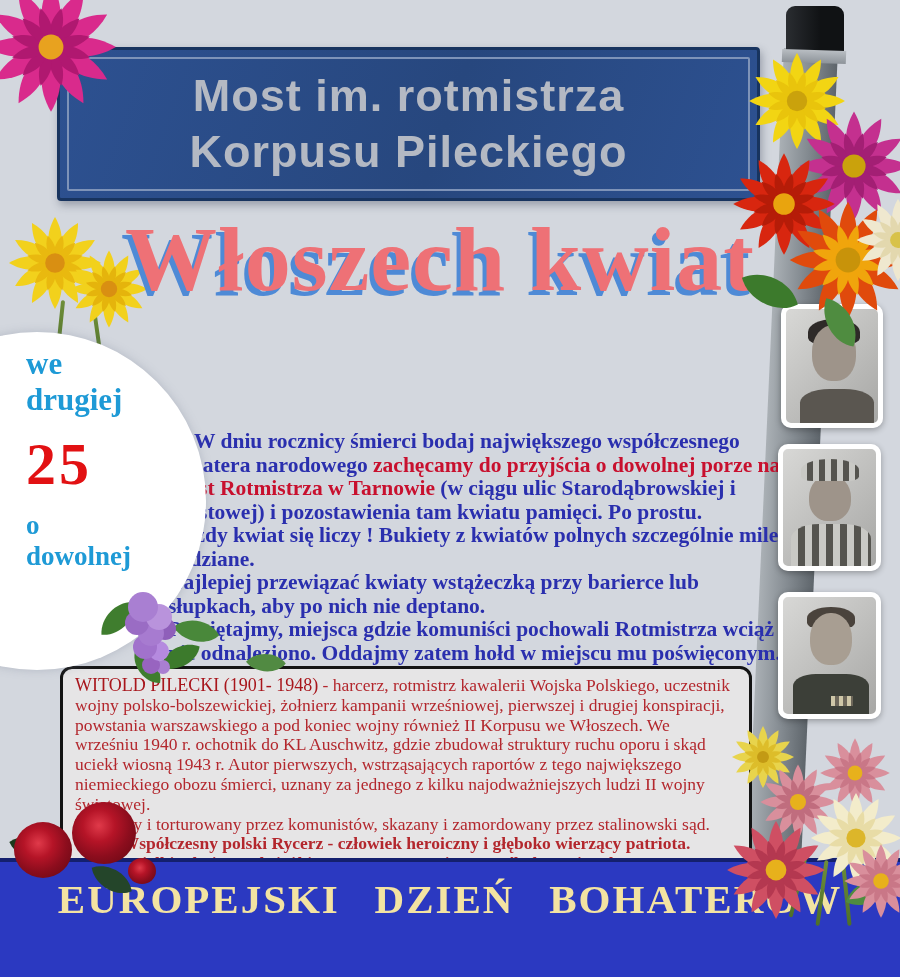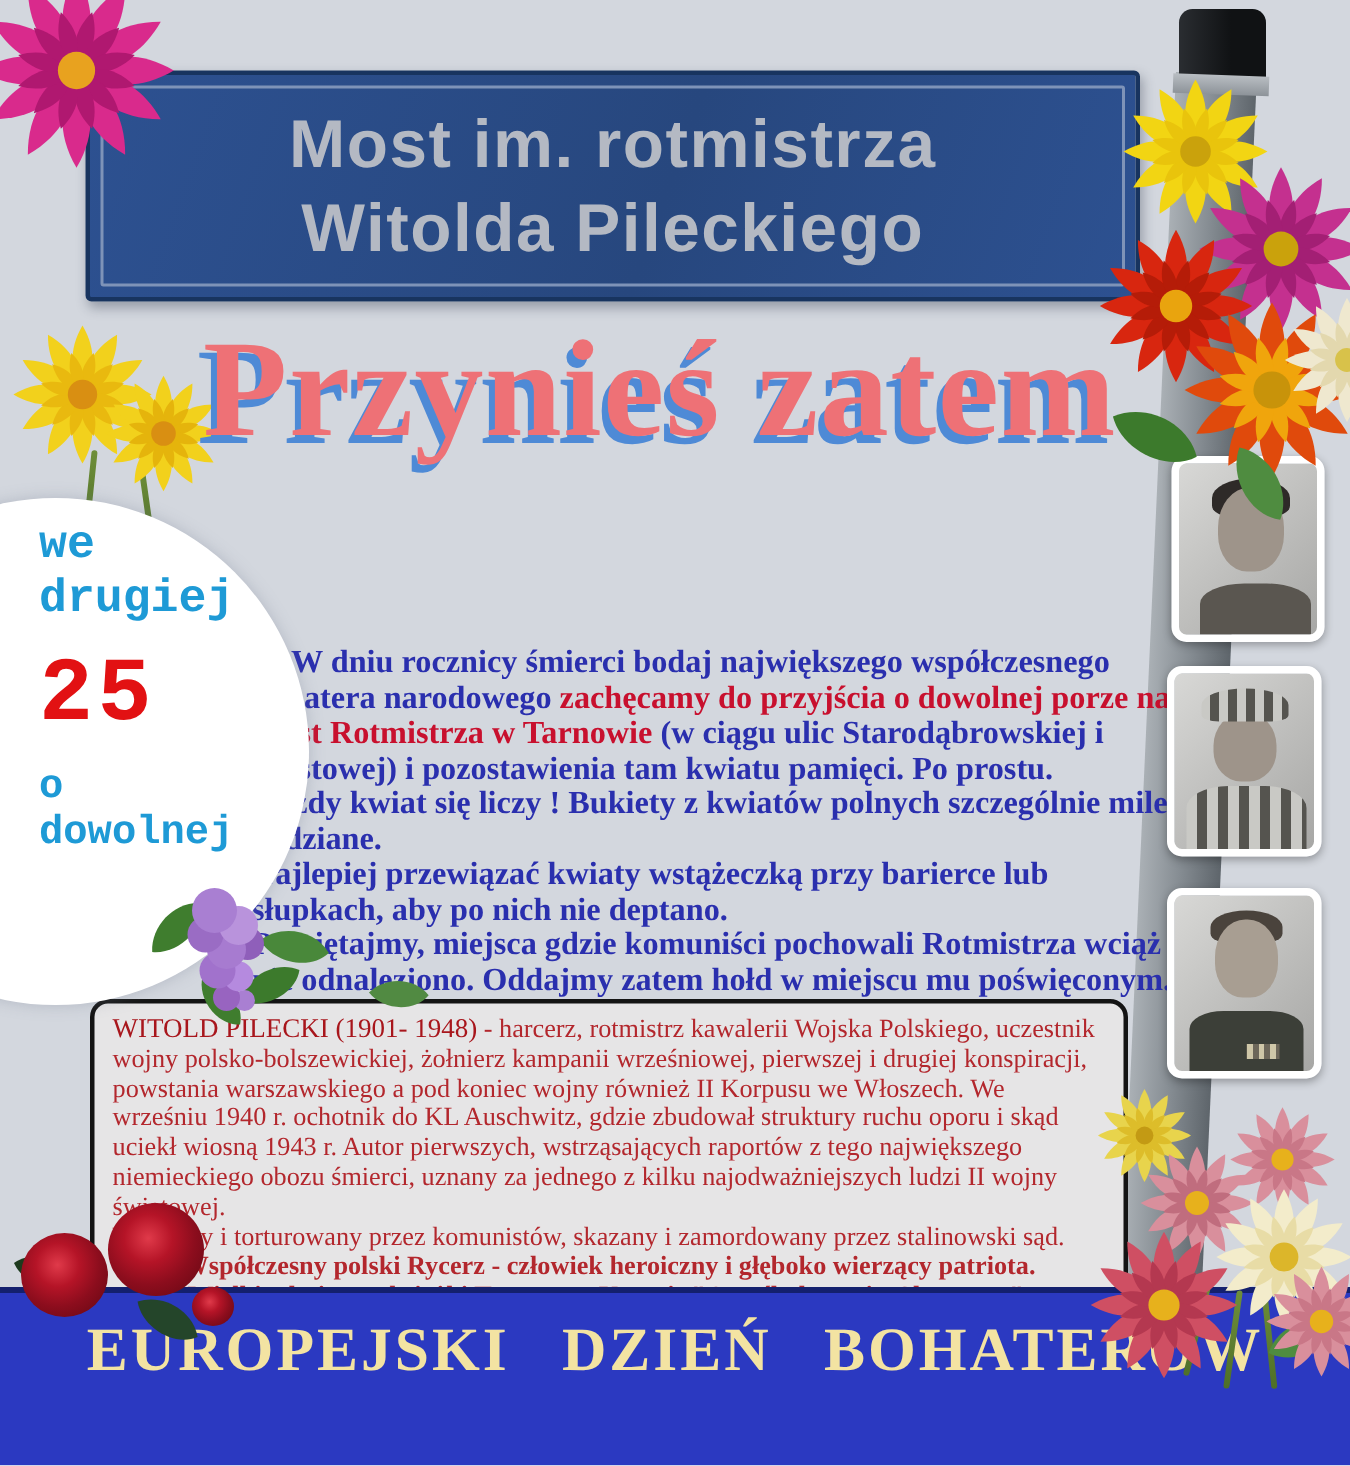--- a/index.html
+++ b/index.html
@@ -41,21 +41,21 @@
     position:absolute;left:0;top:210px;width:880px;z-index:12;
     text-align:center;font-weight:bold;font-size:92px;line-height:99px;
     color:#ee7176;text-shadow:-4px 5px 0 #4e8ad6;letter-spacing:1px;
   }
   
   .badge{
     position:absolute;left:-132px;top:332px;width:338px;height:338px;
     border-radius:50%;background:#ffffff;z-index:11;
     box-shadow:0 0 10px rgba(120,130,150,.35);
   }
-  .badge-text{position:absolute;left:158px;top:14px;font-weight:bold;font-family:Liberation Mono, monospace;}
+  .badge-text{position:absolute;left:158px;top:14px;font-weight:bold;}
   .b-weekday{color:#1e9ad6;font-size:31px;line-height:36px;}
   .b-day{color:#e21113;font-size:60px;line-height:92px;letter-spacing:3px;}
   .b-month{color:#e21113;font-size:58px;line-height:62px;}
   .b-time{color:#1e9ad6;font-size:27px;line-height:31px;}
   
   .intro{
     position:absolute;left:168px;top:430px;width:614px;z-index:10;
     font-weight:bold;font-size:21.5px;line-height:23.5px;color:#2a2fae;
   }
   .intro p{margin:0;}
@@ -153,26 +153,26 @@
 
 <div class="poster">
 
   <div class="pole-body"></div>
   <div class="pole-cap"></div>
   <div class="pole-band"></div>
 
   <div class="sign">
     <div class="sign-inner">
       <div>Most im. rotmistrza</div>
-      <div>Witolda Pileckiego</div>
+      <div>Korpusu Pileckiego</div>
     </div>
   </div>
 
   <div class="headline">
-    <div>Przynieś zatem</div>
+    <div>Włoszech kwiat</div>
   </div>
 
   <div class="badge">
     <div class="badge-text">
       <div class="b-weekday">we</div>
       <div class="b-weekday">drugiej</div>
       <div class="b-day">25</div>
       <div class="b-time">o</div>
       <div class="b-time">dowolnej</div>
     </div>

